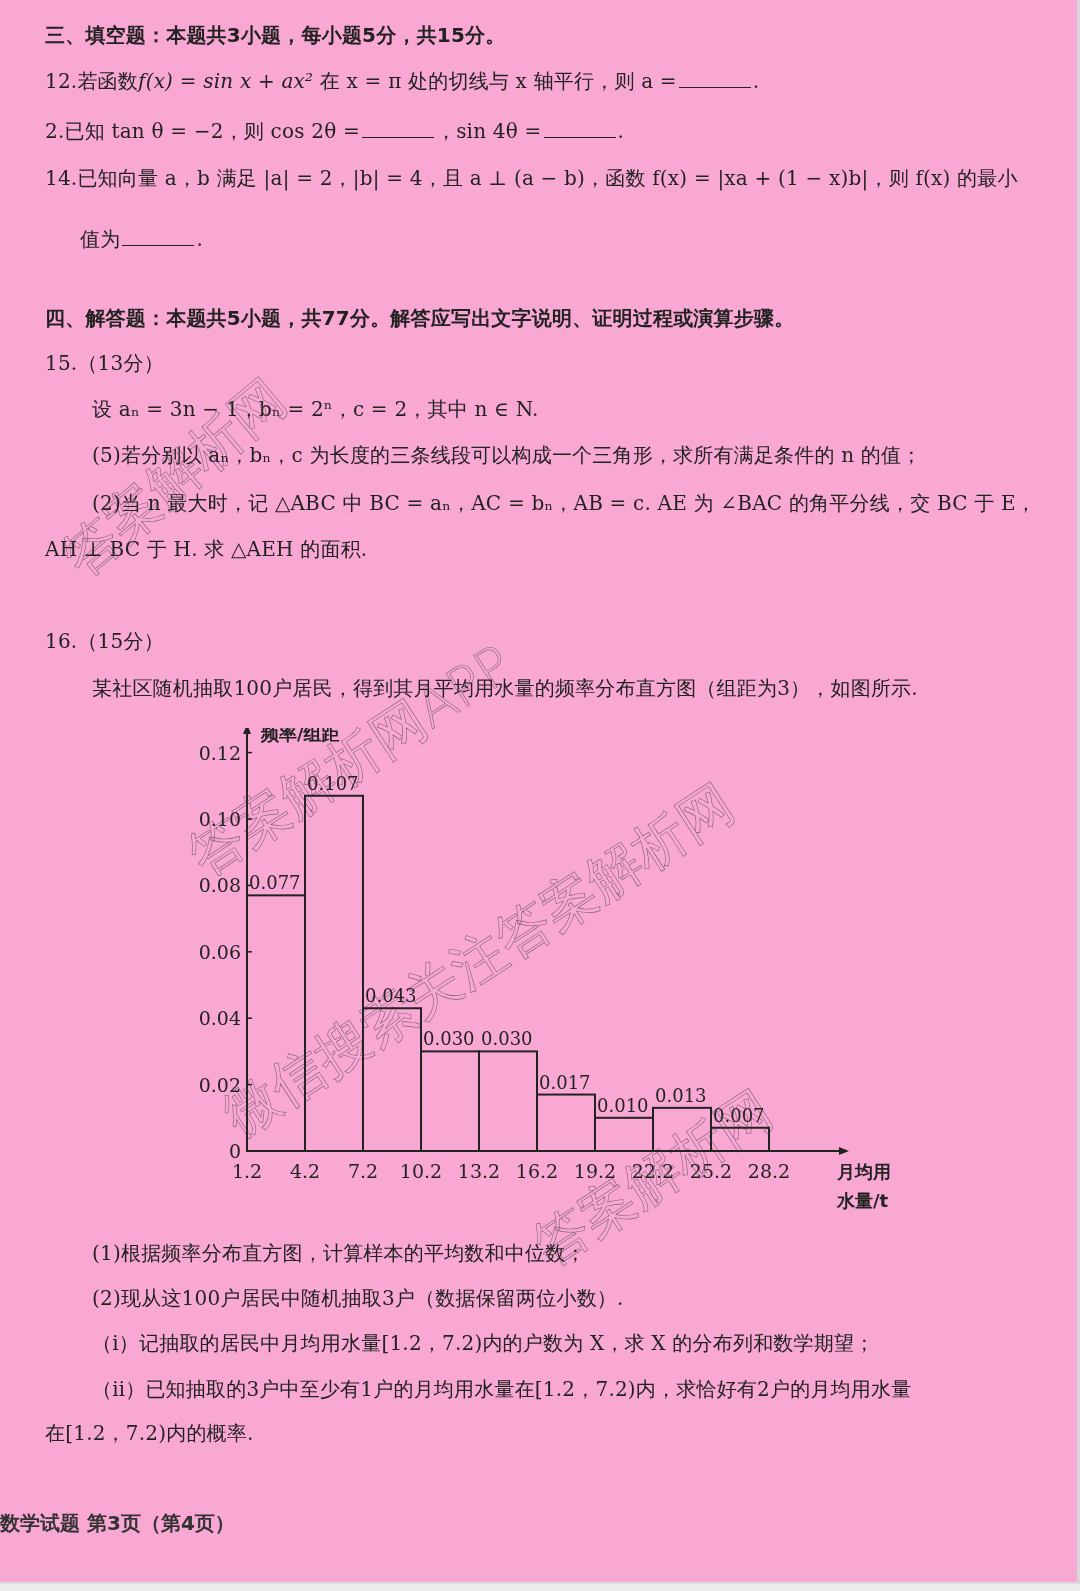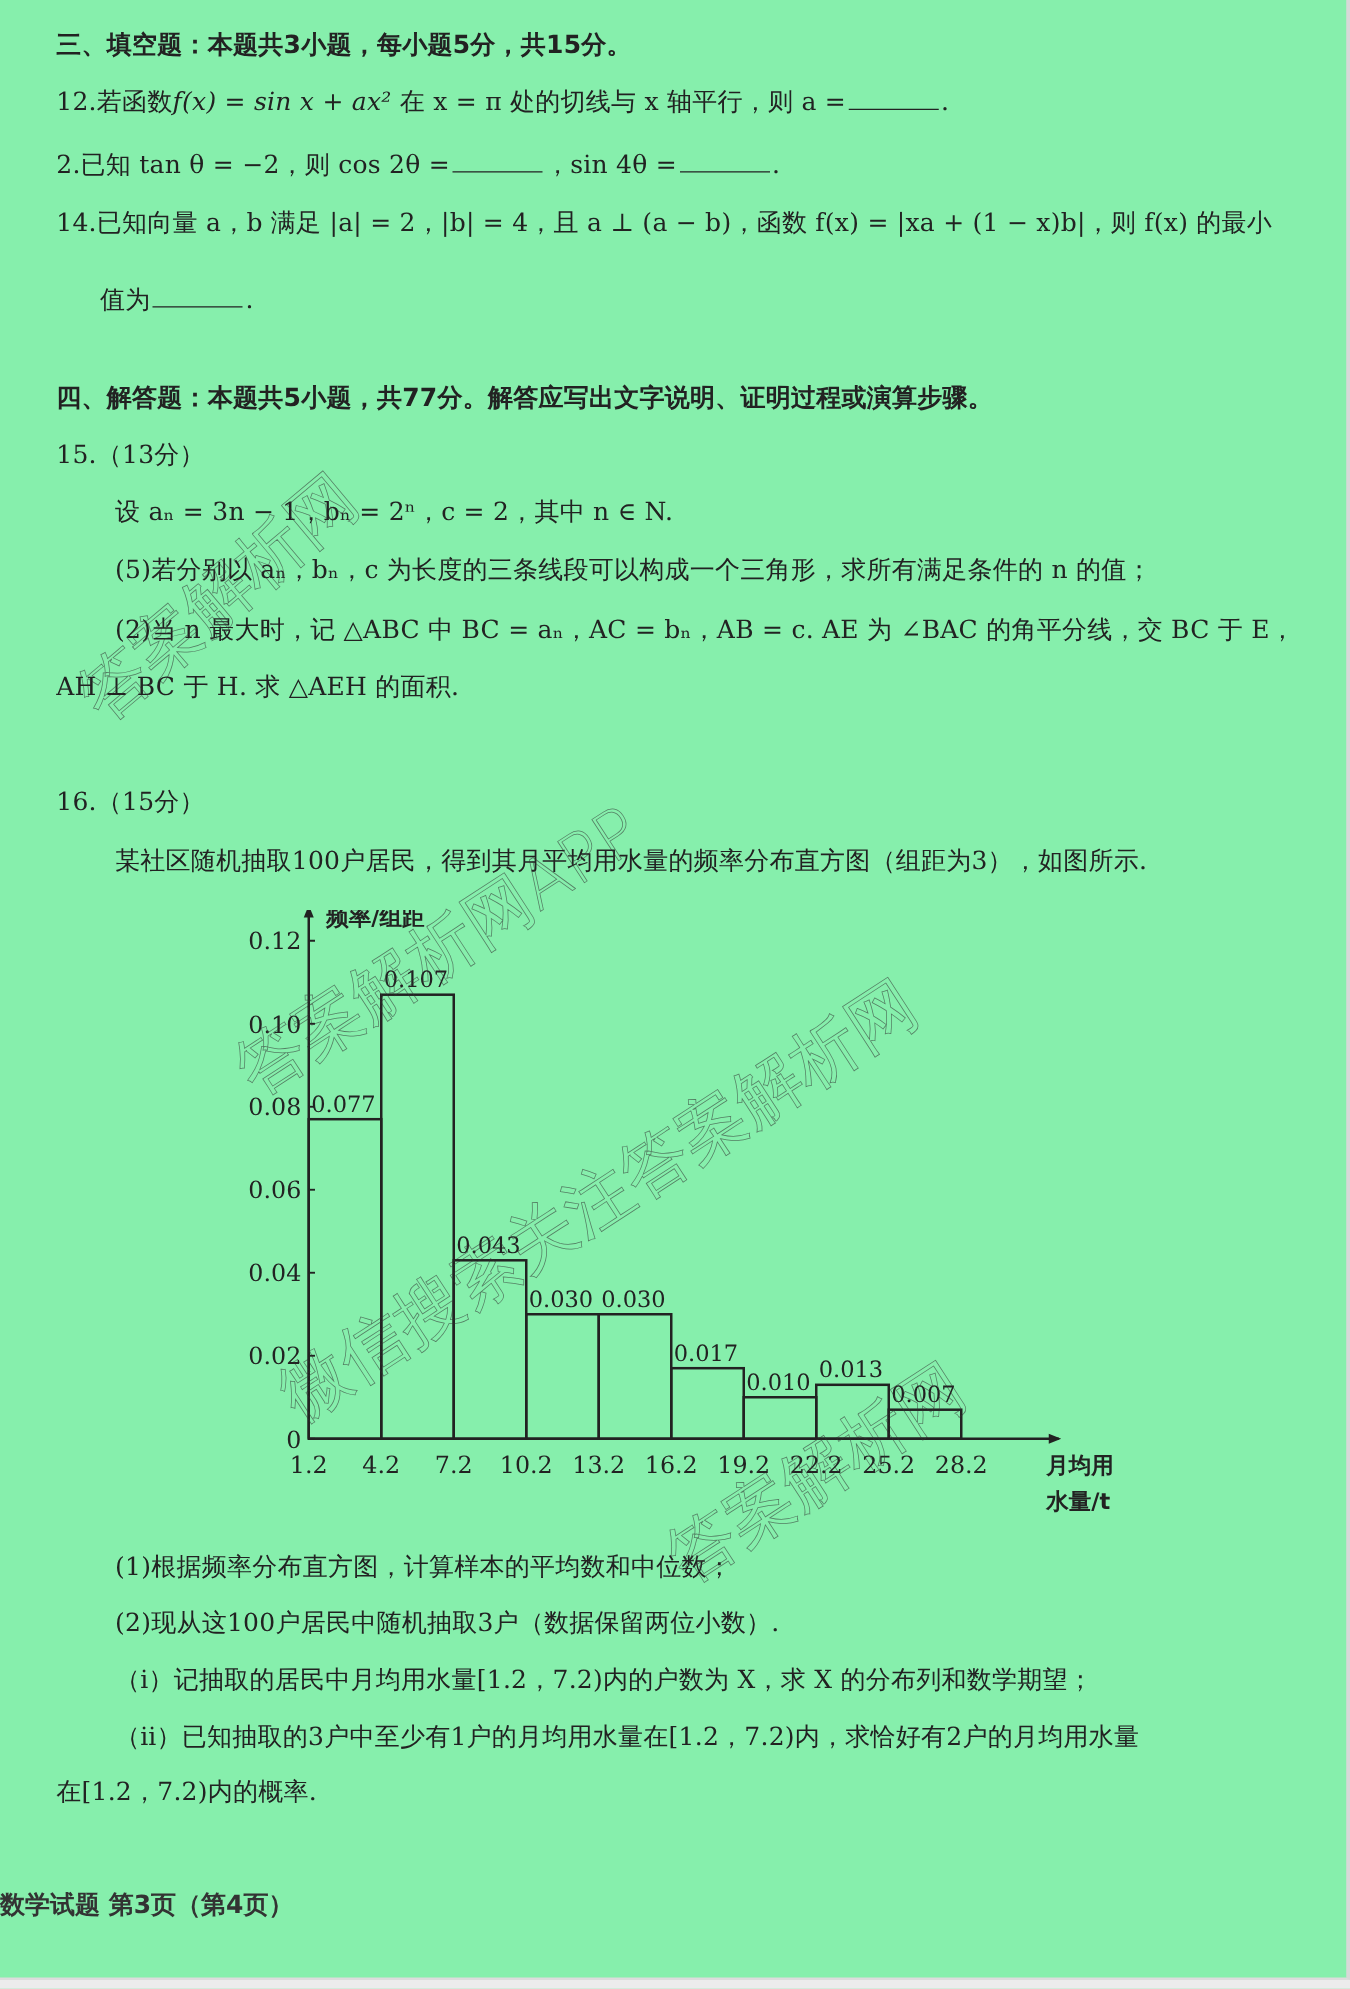--- a/index.html
+++ b/index.html
@@ -1,18 +1,18 @@
 <!DOCTYPE html>
 <html><head>
 <meta charset="utf-8">
 <style>
   html, body { margin:0; padding:0; }
   body { width:1080px; height:1591px; background:#ececec; position:relative; overflow:hidden;
          font-family:"DejaVu Serif","Liberation Serif",serif; color:#222; }
-  .page { position:absolute; left:0; top:0; width:1077px; height:1582px; background:#86efac;
+  .page { position:absolute; left:0; top:0; width:1077px; height:1582px; background:#f9a8d4;
           border-right:3px solid #d8d8d8; border-bottom:2px solid #dcdcdc; }
   .line { position:absolute; left:45px; font-size:20px; white-space:nowrap; letter-spacing:0.2px; }
   .ind { left:92px; }
   .ind2 { left:80px; }
   .sec { font-weight:bold; font-family:"DejaVu Sans","Liberation Sans",sans-serif; font-size:20px; }
   i { font-style:italic; }
   .blank { display:inline-block; width:72px; border-bottom:1.5px solid #222; height:14px; vertical-align:baseline; margin:0 2px; }
   .footer { position:absolute; top:1510px; left:0; width:1080px; text-align:left; font-size:20px;
             font-family:"DejaVu Sans","Liberation Sans",sans-serif; font-weight:bold; color:#333; }
   .chart { position:absolute; left:195px; top:728px; width:720px; height:500px; }

